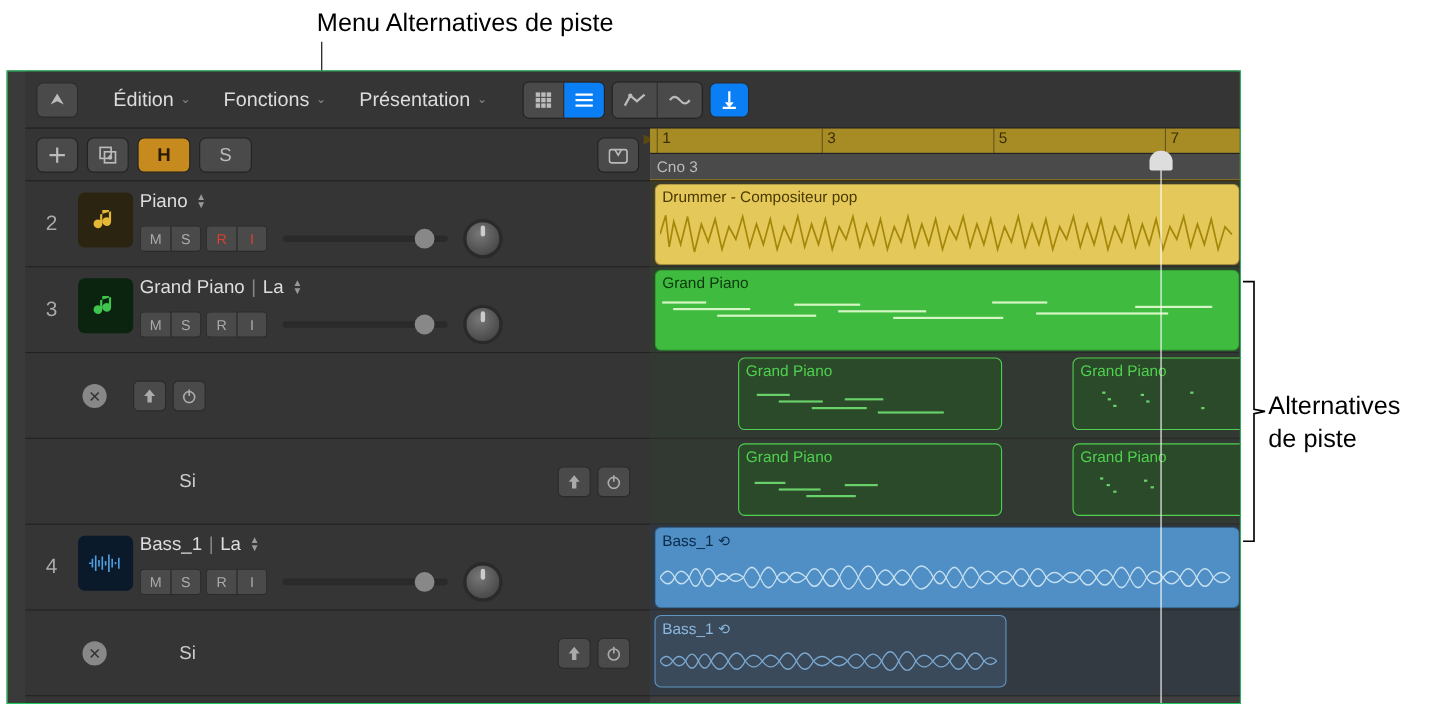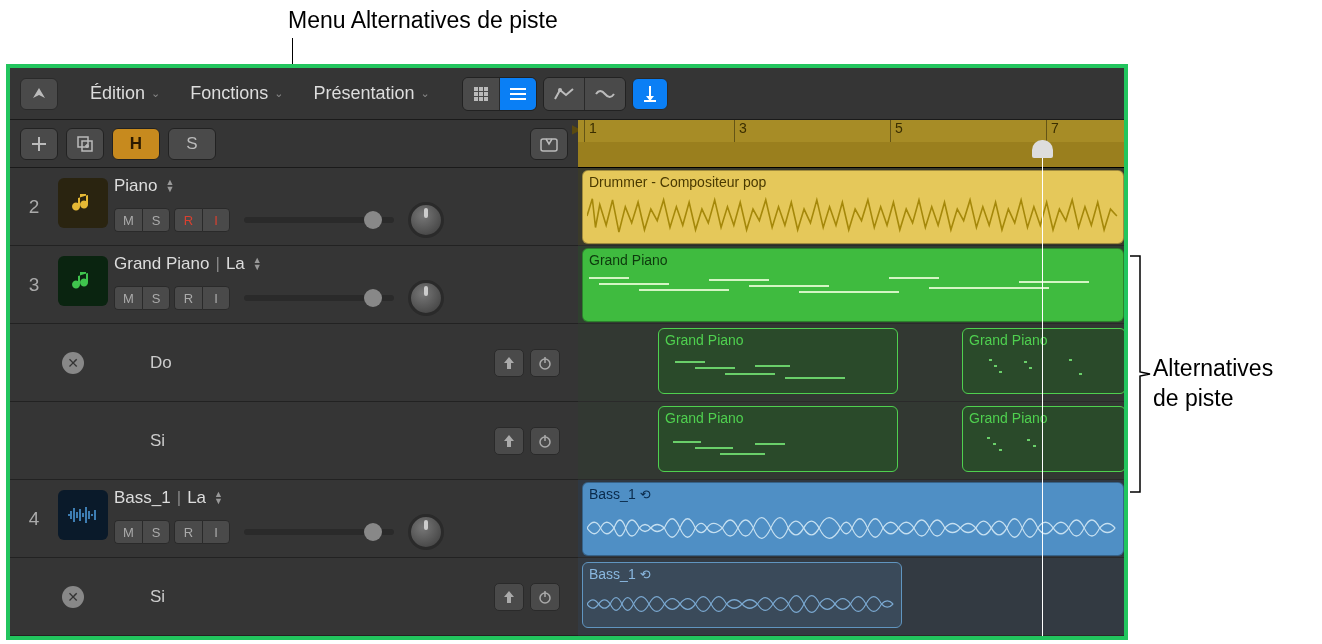--- a/index.html
+++ b/index.html
@@ -25,22 +25,23 @@
     }
 
     
     .app {
       position: absolute;
       top: 64px;
       left: 6px;
       width: 1122px;
       height: 576px;
       background: #3a3a3a;
-      border: 4px solid #22c55e;
+      border: 1px solid #22c55e;
       overflow: hidden;
+      padding-left: 16px;
     }
 
     
     .toolbar {
       height: 52px;
       background: #353535;
       border-bottom: 1px solid #1a1a1a;
       display: flex;
       align-items: center;
       padding: 0 10px;
@@ -489,20 +490,23 @@
       </div>
     </div>
     <div class="ruler-wrap">
       <div style="position:absolute;left:-6px;top:2px;color:#5a4a10;font-size:12px;">▶</div>
       <div class="ruler-top">
         <div class="ruler-tick" style="left:6px;">1</div>
         <div class="ruler-tick" style="left:156px;">3</div>
         <div class="ruler-tick" style="left:312px;">5</div>
         <div class="ruler-tick" style="left:468px;">7</div>
       </div>
+      <div class="ruler-bottom">
+        <span class="ruler-label">Cno 3</span>
+      </div>
       <div class="playhead" style="left:464px; top:22px;">
         <div class="playhead-head"></div>
       </div>
     </div>
   </div>
 
   <div class="tracks">
 
     <div class="track-headers">
 
@@ -567,21 +571,20 @@
             <div class="vol-slider">
                 <div class="vol-thumb" style="left:120px;"></div>
               </div>
             <div class="pan-knob"></div>
           </div>
         </div>
       </div>
 
       <div class="alt-row">
         <div class="alt-close">✕</div>
-        <div class="alt-name">Do</div>
         <div class="alt-btns">
           <div class="alt-btn">
             <svg width="12" height="14" viewBox="0 0 12 14">
                 <path d="M6 1 L11 7 L8 7 L8 13 L4 13 L4 7 L1 7 Z" fill="#aaa"></path>
               </svg>
           </div>
           <div class="alt-btn">
             <svg width="14" height="14" viewBox="0 0 14 14">
                 <circle cx="7" cy="8" r="5" stroke="#aaa" stroke-width="1.5" fill="none"></circle>
                 <path d="M7 1 L7 7" stroke="#aaa" stroke-width="1.5"></path>

